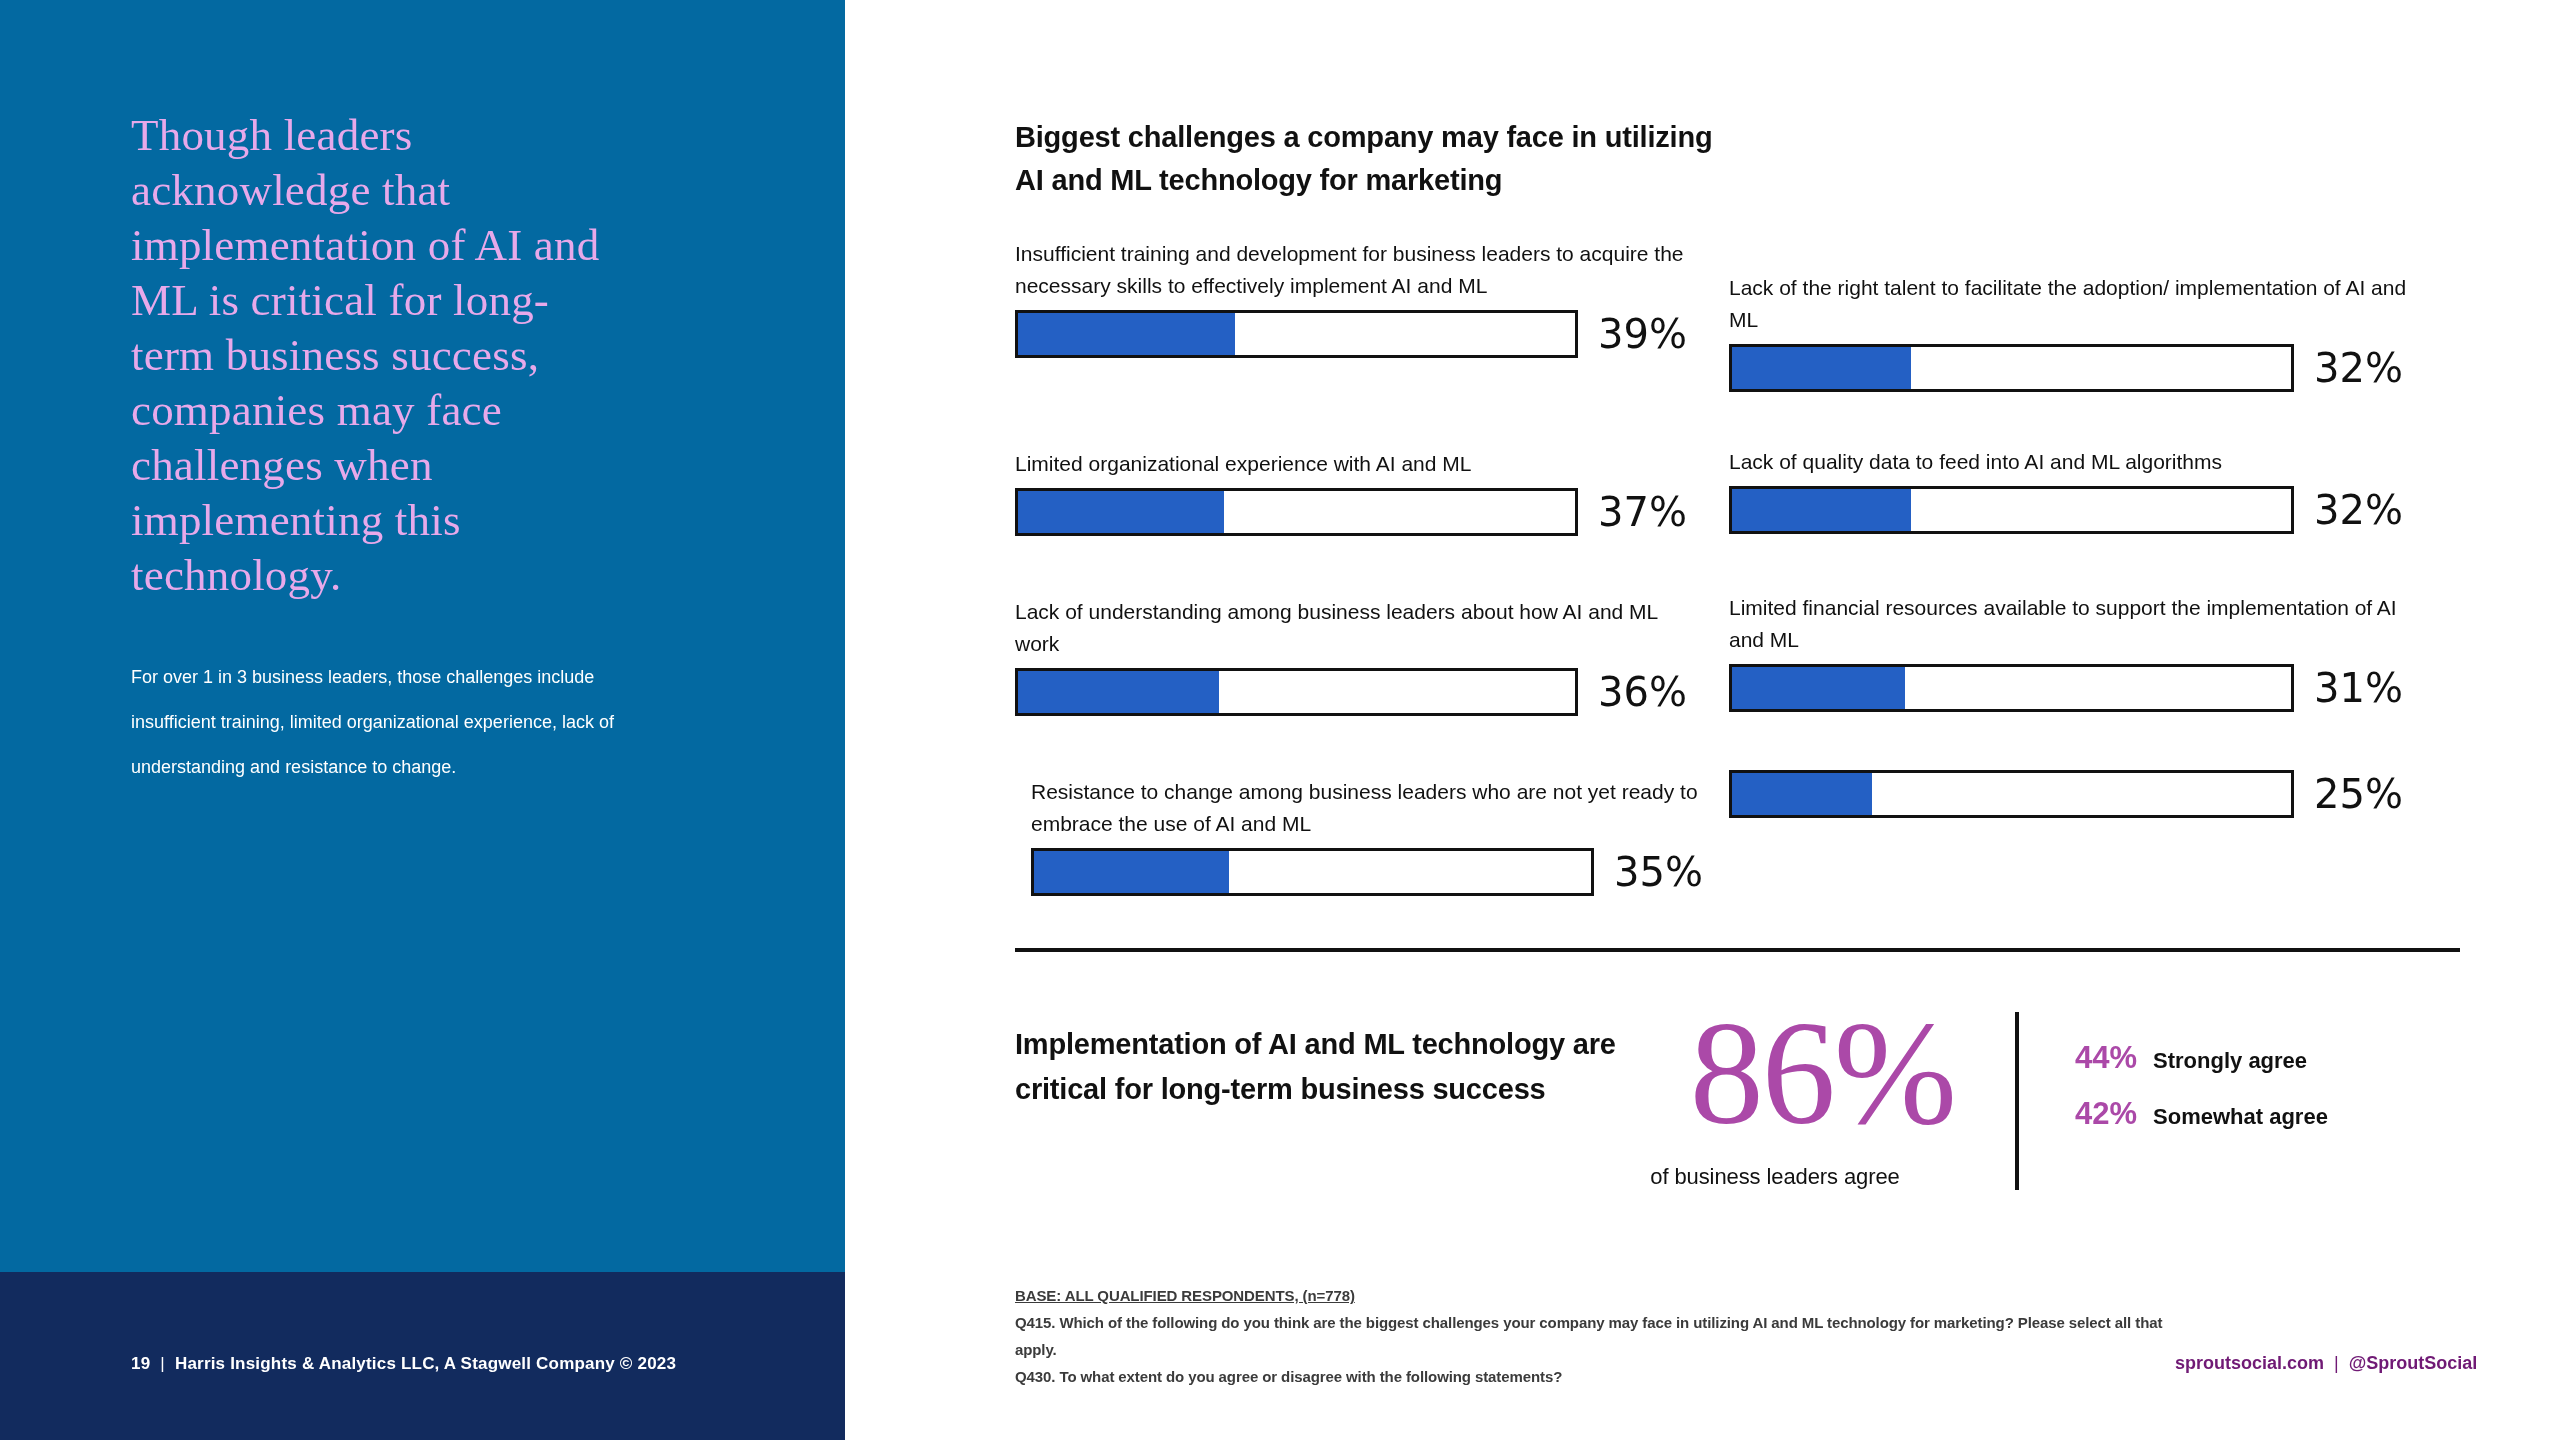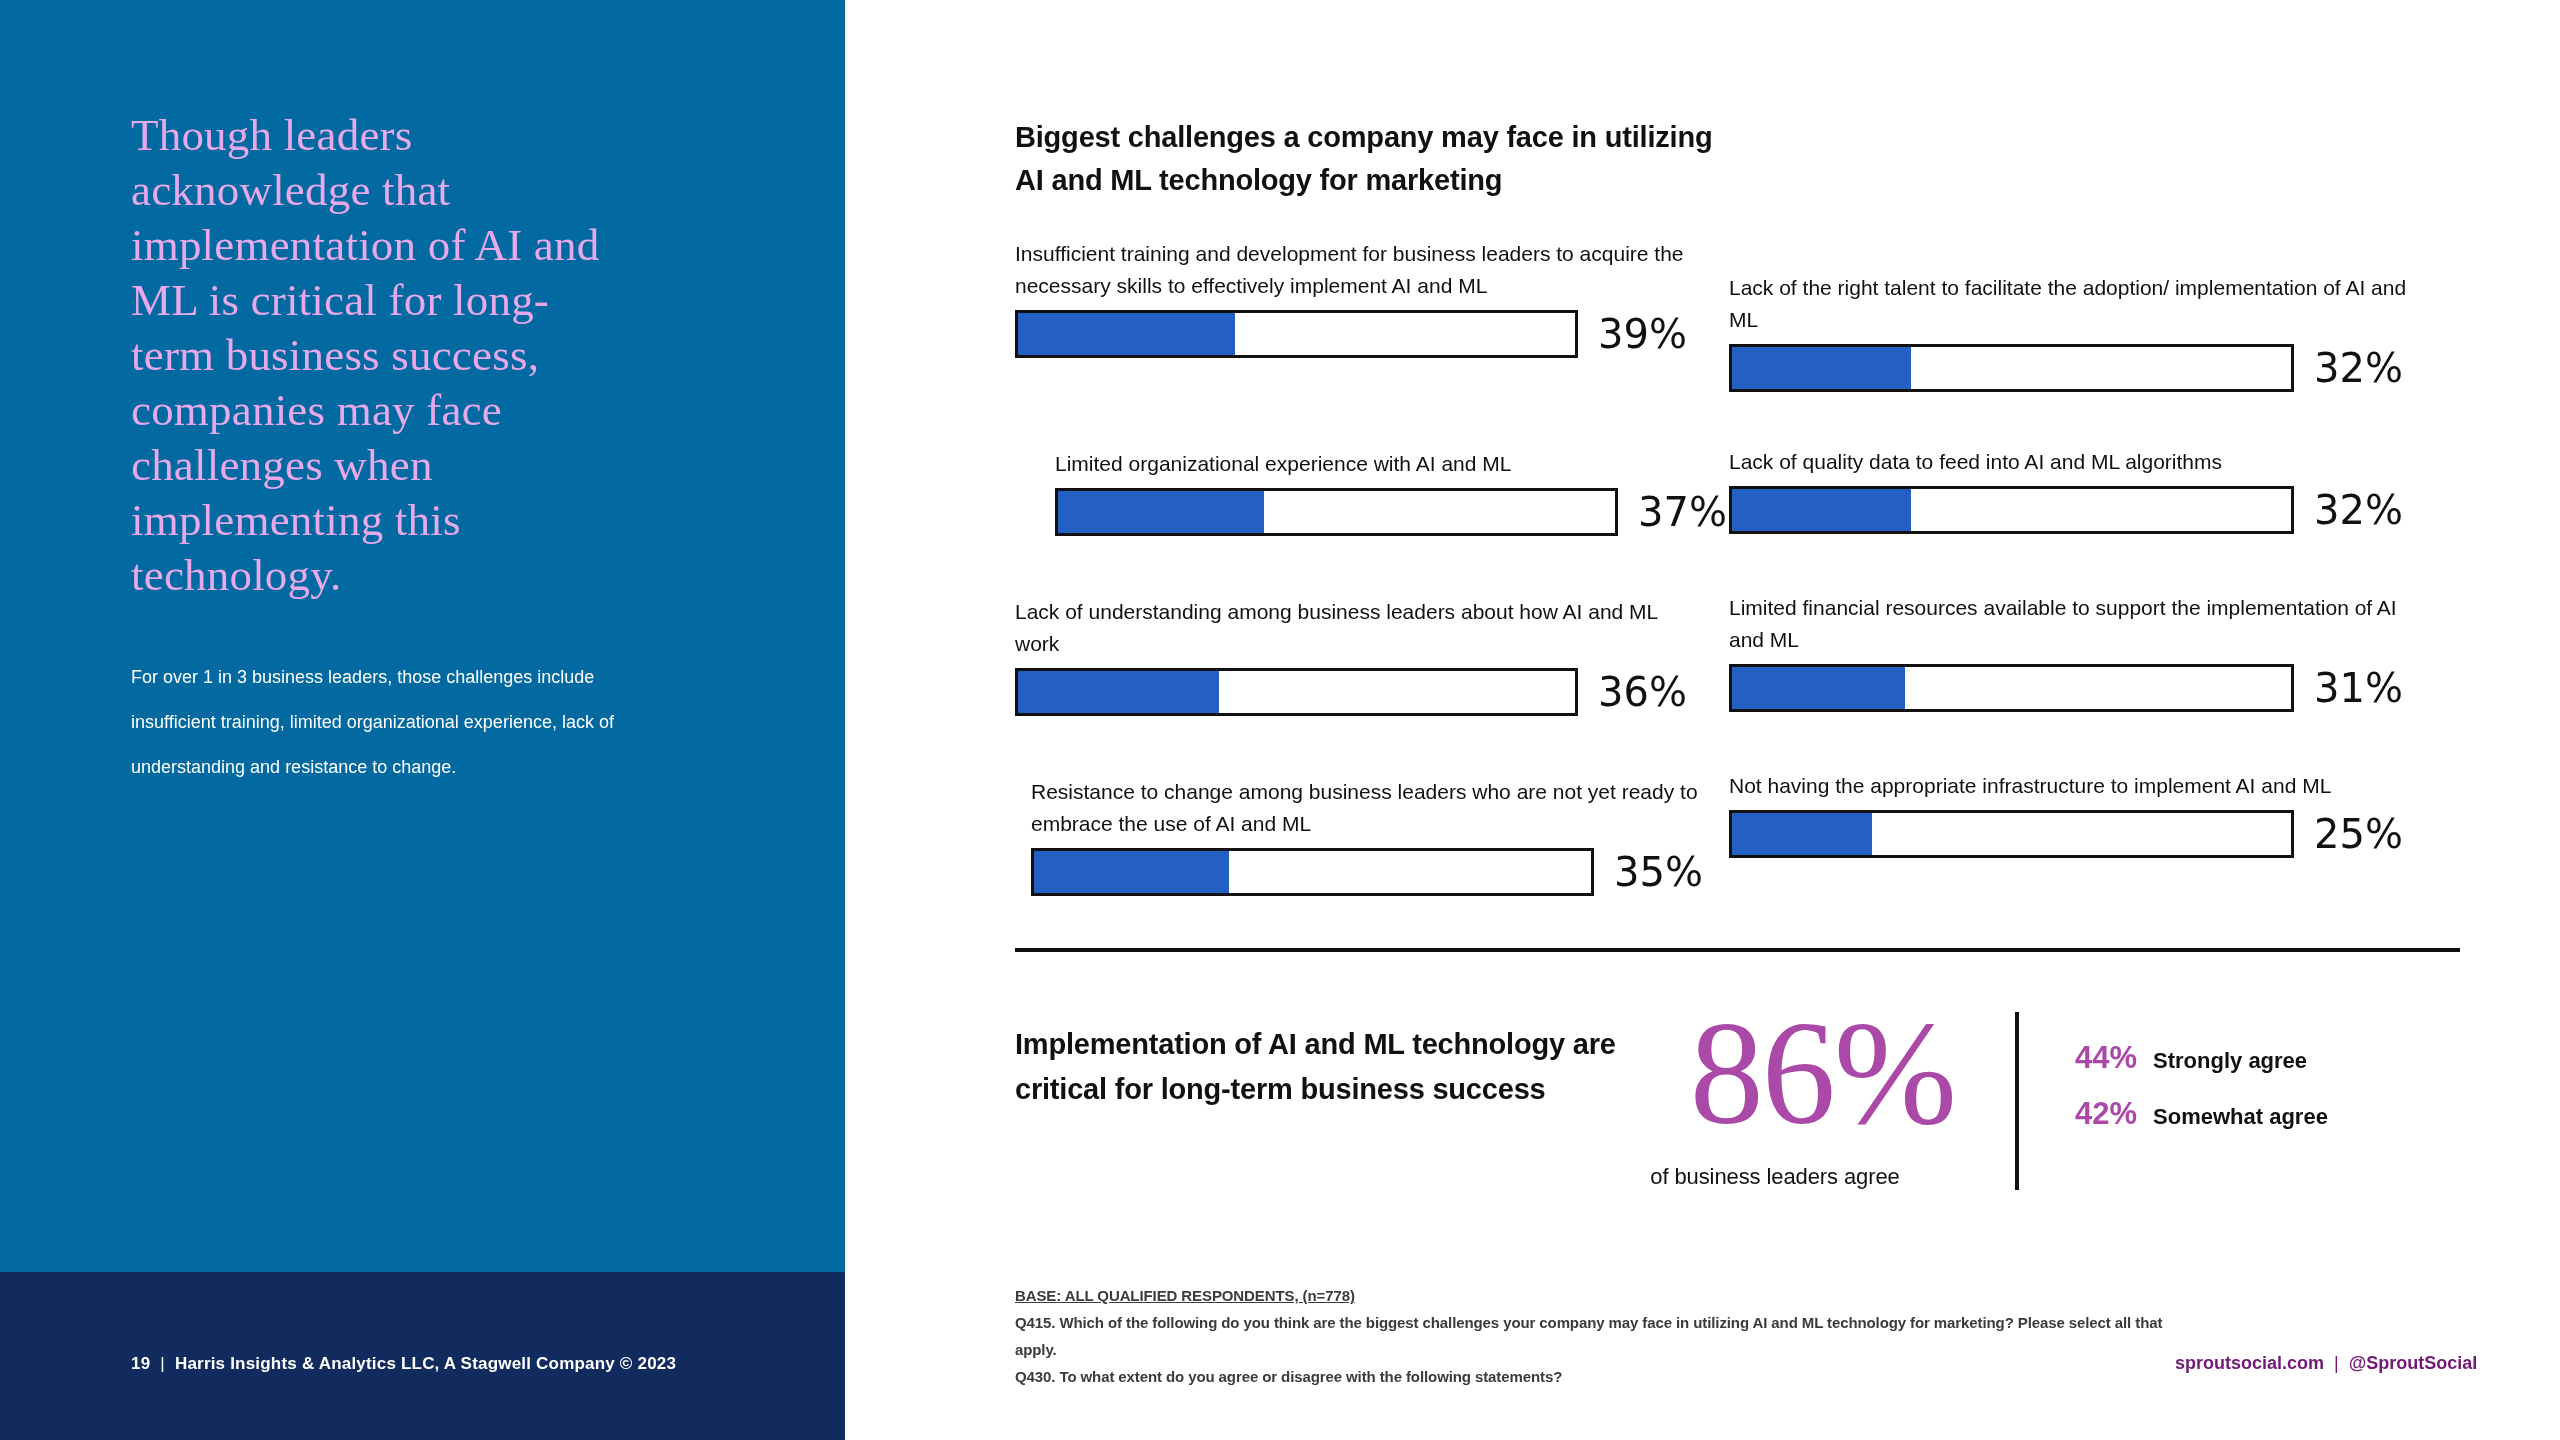--- a/index.html
+++ b/index.html
@@ -262,21 +262,21 @@
       <div class="bar-item" style="top:0px;left:0;width:680px;">
         <div class="bar-label">Insufficient training and development for business leaders to acquire the necessary skills to effectively implement AI and ML</div>
         <div class="bar-row">
           <div class="bar-track">
             <div class="bar-fill" style="width: 39%;"></div>
           </div>
           <div class="bar-value">39%</div>
         </div>
       </div>
 
-      <div class="bar-item" style="top:210px;left:0;width:680px;margin-left:40px;">
+      <div class="bar-item" style="top:210px;left:0;width:680px;">
         <div class="bar-label">Limited organizational experience with AI and ML</div>
         <div class="bar-row">
           <div class="bar-track">
             <div class="bar-fill" style="width: 37%;"></div>
           </div>
           <div class="bar-value">37%</div>
         </div>
       </div>
 
       <div class="bar-item" style="top:358px;left:0;width:680px;">
@@ -326,21 +326,20 @@
         <div class="bar-label">Limited financial resources available to support the implementation of AI and ML</div>
         <div class="bar-row">
           <div class="bar-track">
             <div class="bar-fill" style="width: 31%;"></div>
           </div>
           <div class="bar-value">31%</div>
         </div>
       </div>
 
       <div class="bar-item" style="top:532px;left:0;width:700px;">
-        <div class="bar-label">Not having the appropriate infrastructure to implement AI and ML</div>
         <div class="bar-row">
           <div class="bar-track">
             <div class="bar-fill" style="width: 25%;"></div>
           </div>
           <div class="bar-value">25%</div>
         </div>
       </div>
     </div>
   </div>
 

